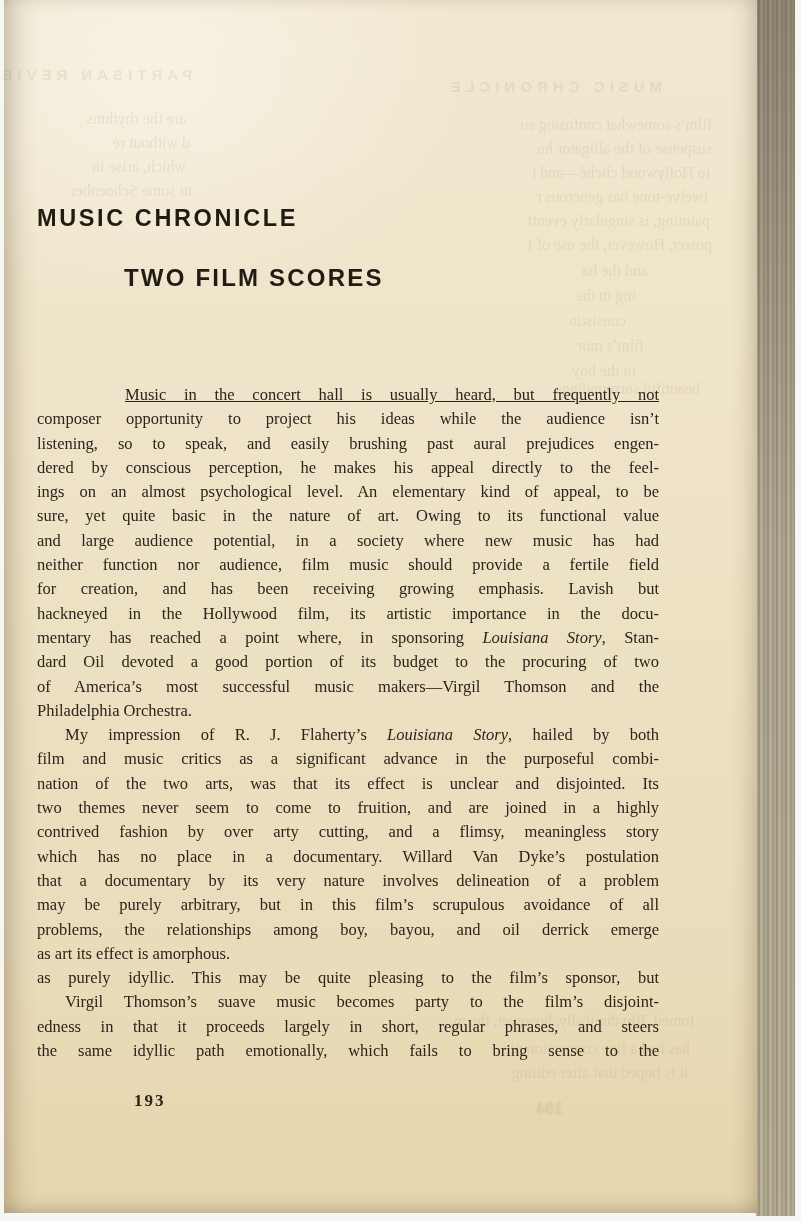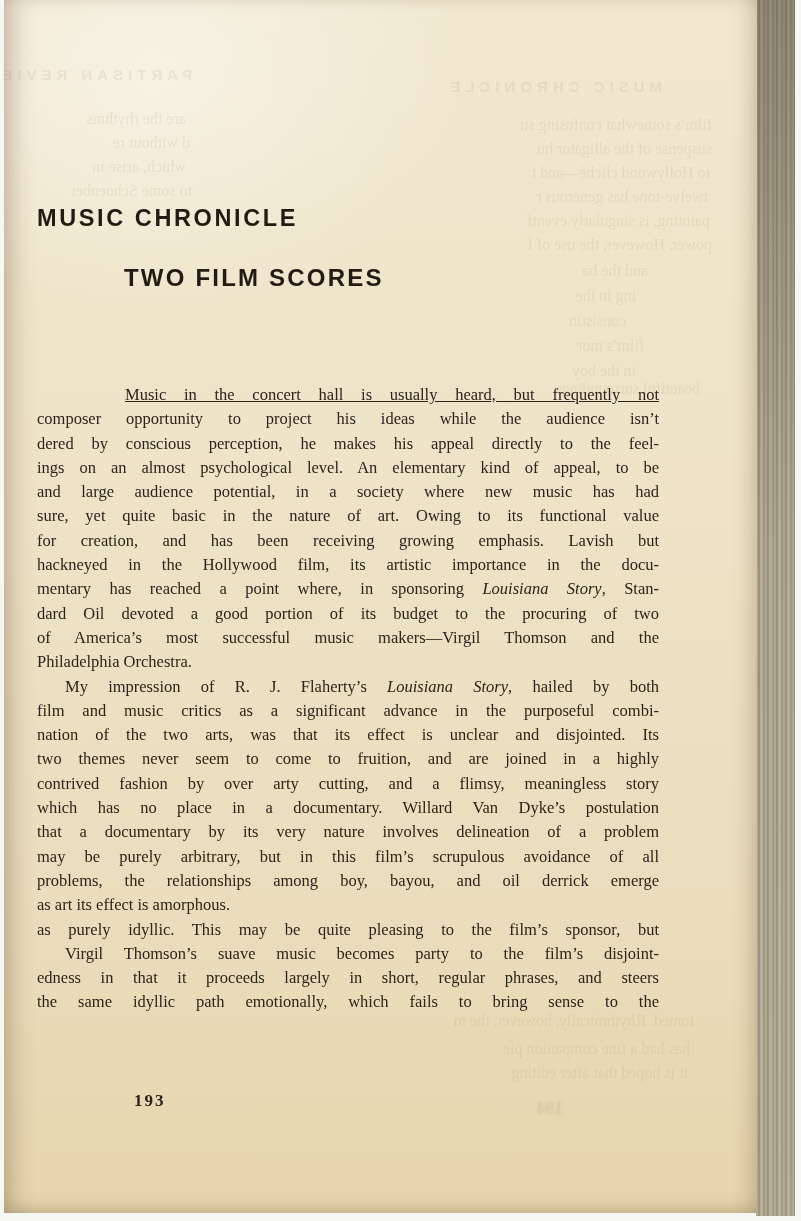--- a/index.html
+++ b/index.html
@@ -92,24 +92,26 @@
       <span class="bleed" style="left: 690px; top: 1012px;">tomed. Rhythmically, however, the m</span>
       <span class="bleed" style="left: 686px; top: 1040px;">has had a fine companion pie</span>
       <span class="bleed" style="left: 684px; top: 1064px;">it is hoped that after editing</span>
     </div>
   <div class="content">
     <h1 class="header">MUSIC CHRONICLE</h1>
     <h2 class="subheader">TWO FILM SCORES</h2>
     <div class="bodytext" id="bodytext">
         <div class="line" style="text-indent: 88px; text-decoration: underline;"><span>Music in the concert hall is usually heard, but frequently not</span></div>
         <div class="line"><span>composer opportunity to project his ideas while the audience isn’t</span></div>
+        <div class="line"><span>listening, so to speak, and easily brushing past aural prejudices engen-</span></div>
         <div class="line"><span>dered by conscious perception, he makes his appeal directly to the feel-</span></div>
         <div class="line"><span>ings on an almost psychological level. An elementary kind of appeal, to be</span></div>
+        <div class="line"><span>sure, yet quite basic in the nature of art. Owing to its functional value</span></div>
         <div class="line"><span>and large audience potential, in a society where new music has had</span></div>
-        <div class="line"><span>sure, yet quite basic in the nature of art. Owing to its functional value</span></div>
+        <div class="line"><span>neither function nor audience, film music should provide a fertile field</span></div>
         <div class="line"><span>for creation, and has been receiving growing emphasis. Lavish but</span></div>
         <div class="line"><span>hackneyed in the Hollywood film, its artistic importance in the docu-</span></div>
         <div class="line"><span>mentary has reached a point where, in sponsoring </span><i>Louisiana Story</i><span>, Stan-</span></div>
         <div class="line"><span>dard Oil devoted a good portion of its budget to the procuring of two</span></div>
         <div class="line"><span>of America’s most successful music makers—Virgil Thomson and the</span></div>
         <div class="line short"><span>Philadelphia Orchestra.</span></div>
         <div class="line" style="text-indent: 28px;"><span>My impression of R. J. Flaherty’s </span><i>Louisiana Story</i><span>, hailed by both</span></div>
         <div class="line"><span>film and music critics as a significant advance in the purposeful combi-</span></div>
         <div class="line"><span>nation of the two arts, was that its effect is unclear and disjointed. Its</span></div>
         <div class="line"><span>two themes never seem to come to fruition, and are joined in a highly</span></div>

